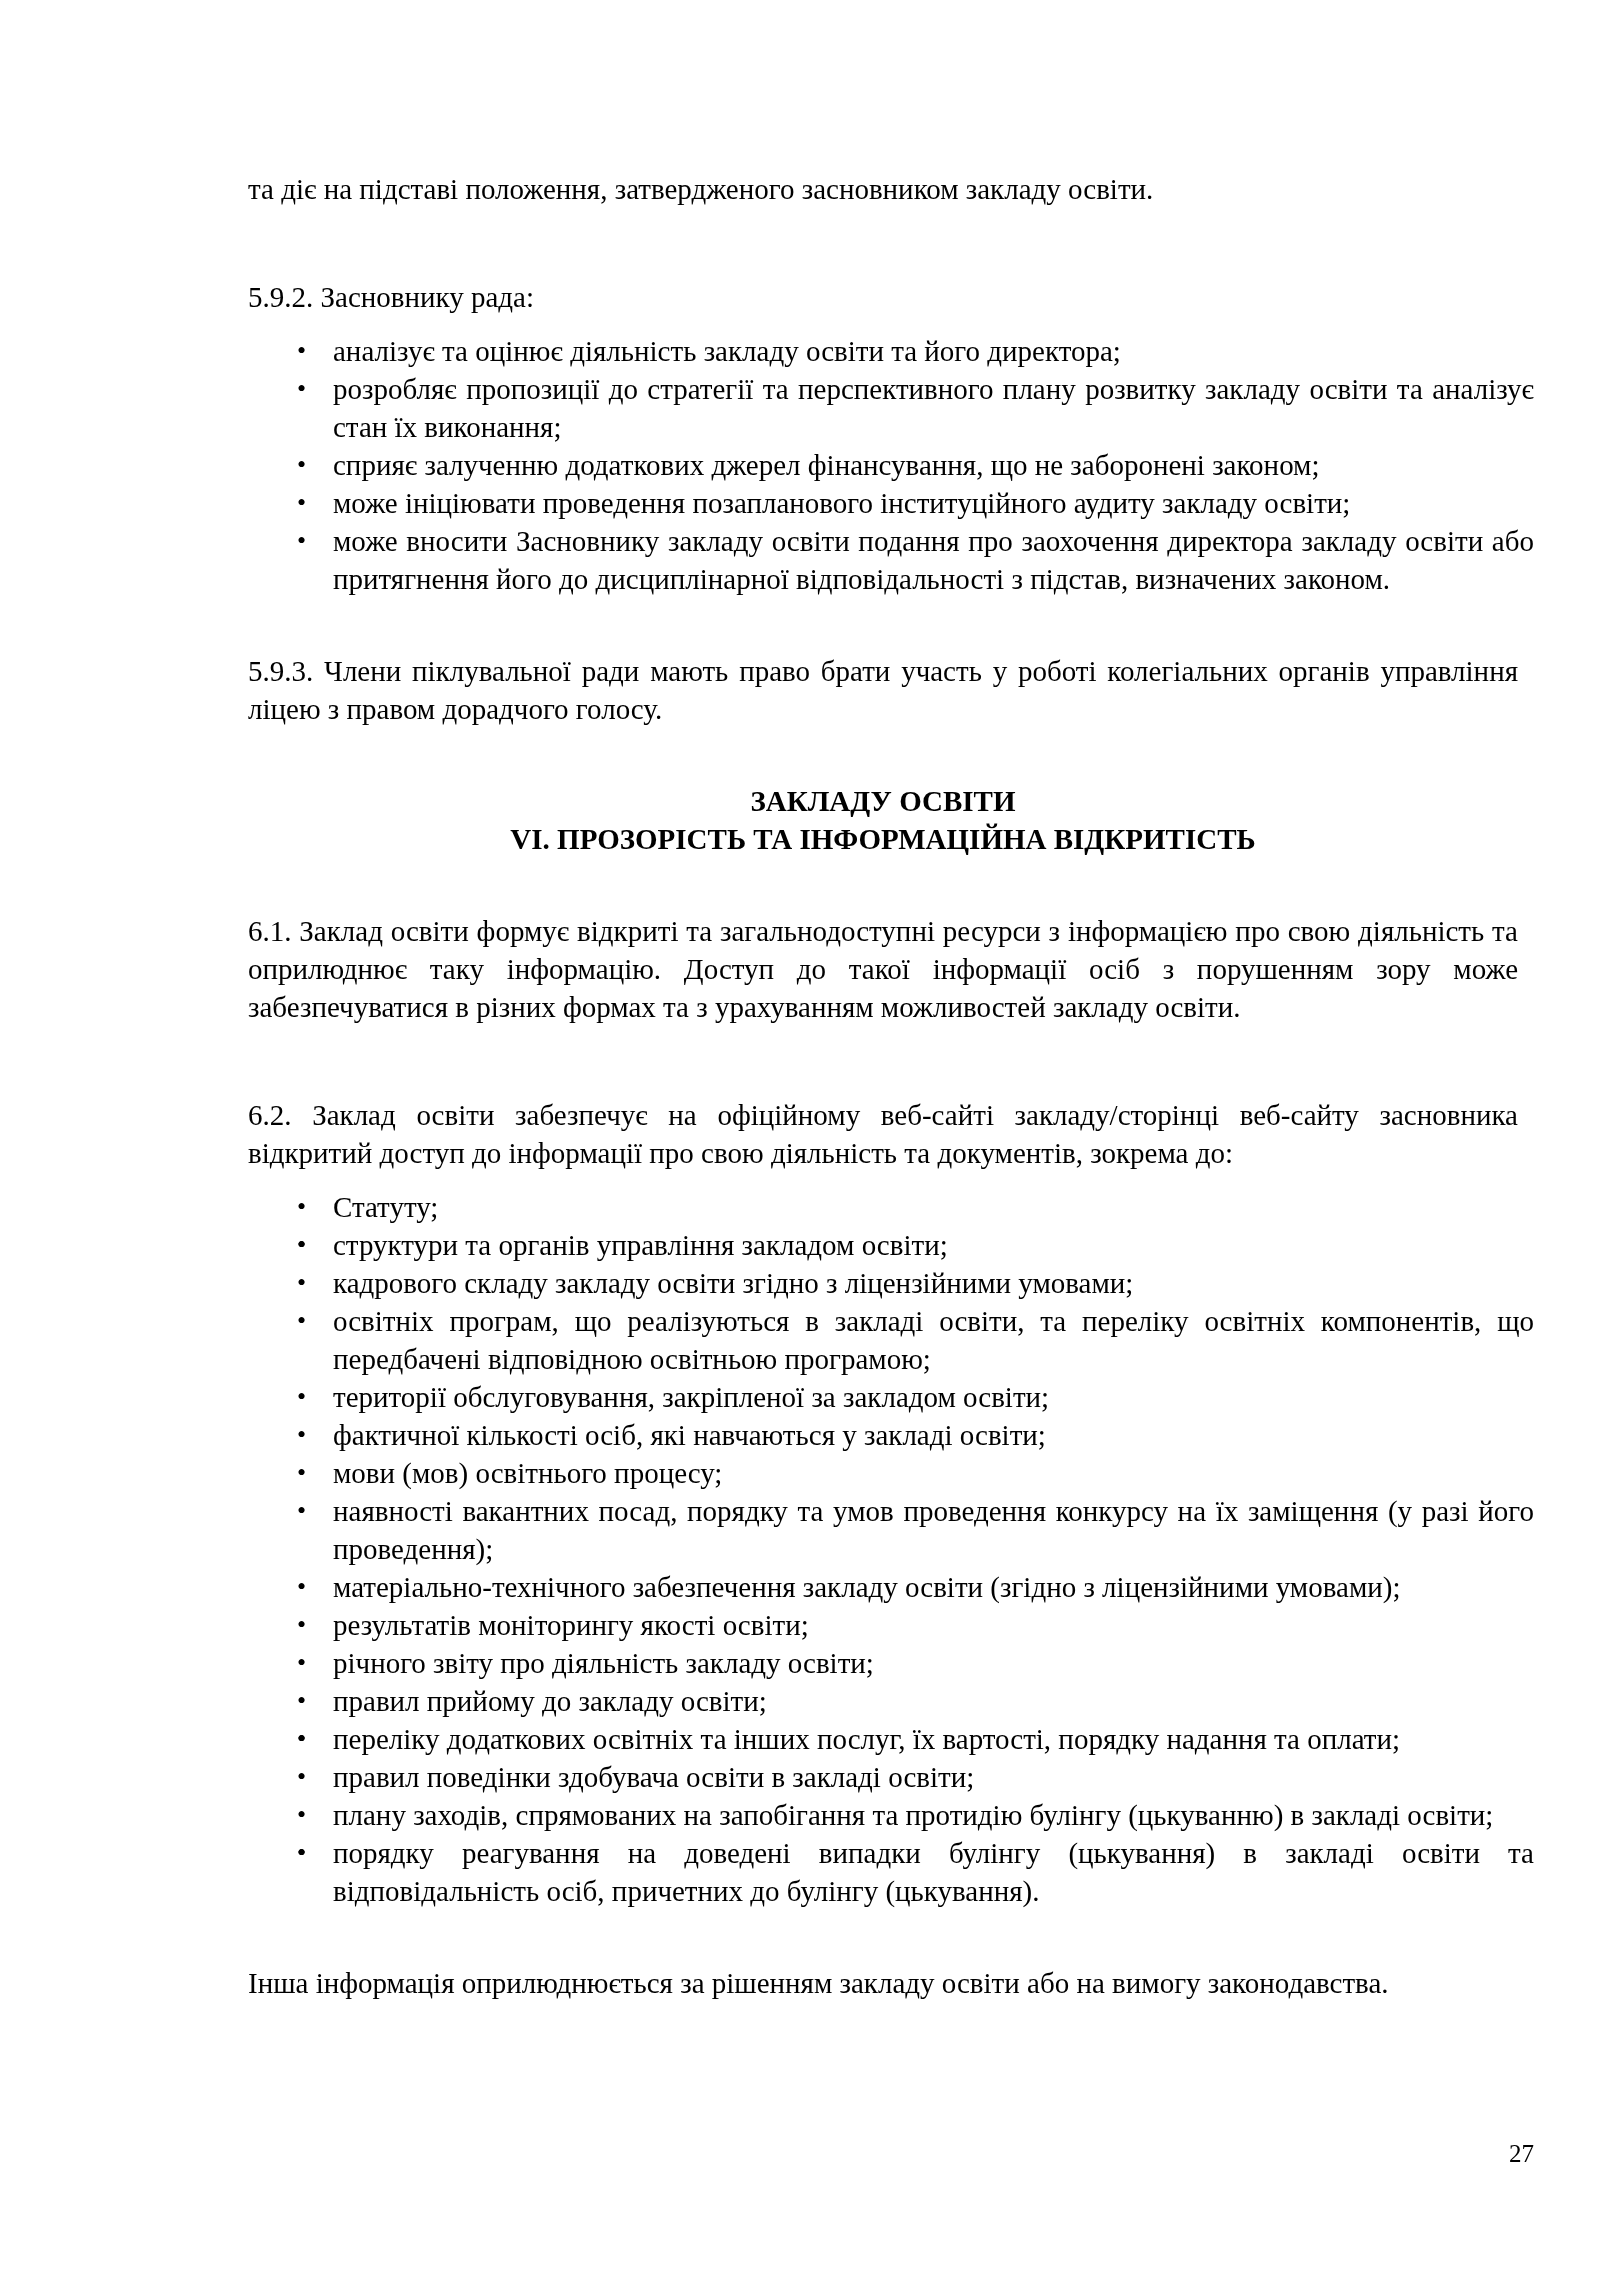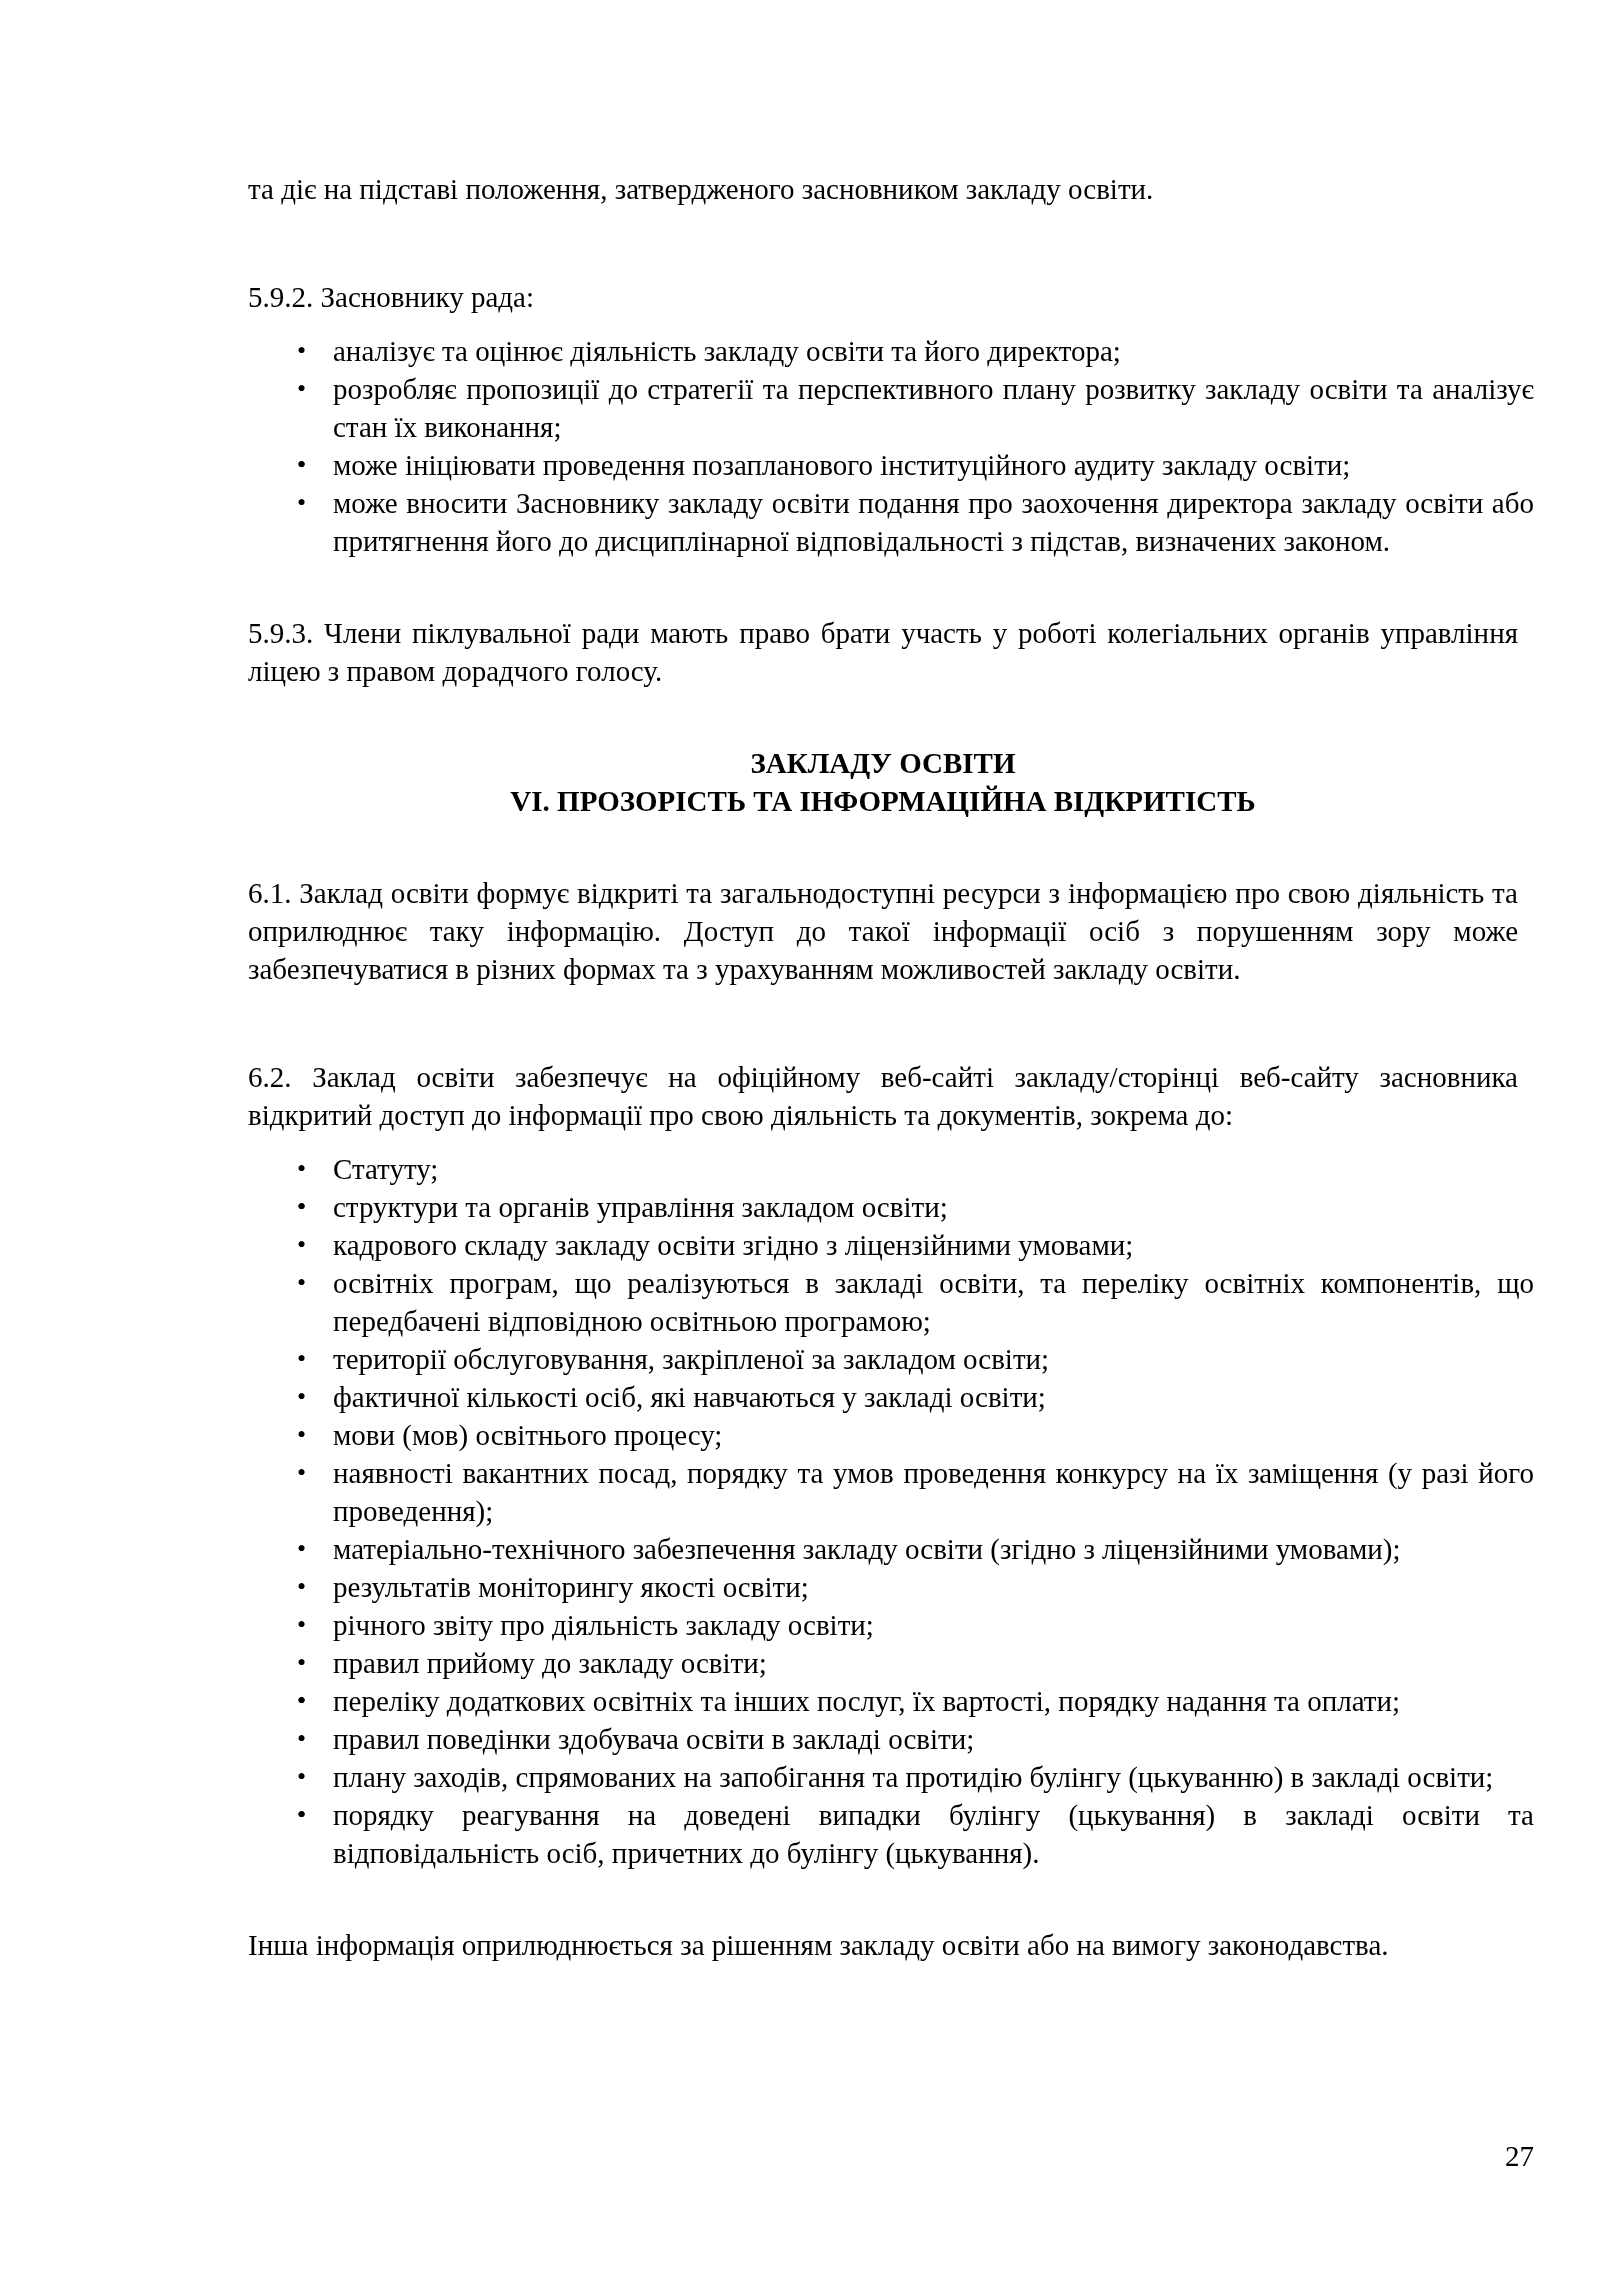--- a/index.html
+++ b/index.html
@@ -20,35 +20,35 @@
     }
     ul.blist li .bullet {
       position: absolute; left: 63px; top: 0; width: 13px; text-align: center;
       font-size: 26px;
     }
     ul.blist.b2 li { padding-left: 101px; }
     .heading {
       text-align: center; font-weight: bold; line-height: 38px;
     }
     .pagenum {
-      position: absolute; right: 89px; top: 2140px; font-size: 29px;
+      position: absolute; right: 89px; top: 2140px; font-size: 25px;
     }
   </style>
 </head>
 <body>
 
 <div class="page">
   <p>та діє на підставі положення, затвердженого засновником закладу освіти.</p>
   <div class="gap"></div>
 
   <p>5.9.2. Засновнику рада:</p>
   <ul class="blist">
     <li><span class="bullet">•</span><span>аналізує та оцінює діяльність закладу освіти та його директора;</span></li>
     <li><span class="bullet">•</span><span>розробляє пропозиції до стратегії та перспективного плану розвитку закладу освіти та аналізує стан їх виконання;</span></li>
-    <li><span class="bullet">•</span></li>
+    <li><span class="bullet">•</span><span>сприяє залученню додаткових джерел фінансування, що не заборонені законом;</span></li>
     <li><span class="bullet">•</span><span>може ініціювати проведення позапланового інституційного аудиту закладу освіти;</span></li>
     <li><span class="bullet">•</span><span>може вносити Засновнику закладу освіти подання про заохочення директора закладу освіти або притягнення його до дисциплінарної відповідальності з підстав, визначених законом.</span></li>
   </ul>
   <div class="gap"></div>
 
   <p>5.9.3. Члени піклувальної ради мають право брати участь у роботі колегіальних органів управління ліцею з правом дорадчого голосу.</p>
   <div class="gap"></div>
 
   <div class="heading">
     <div>ЗАКЛАДУ ОСВІТИ</div>

